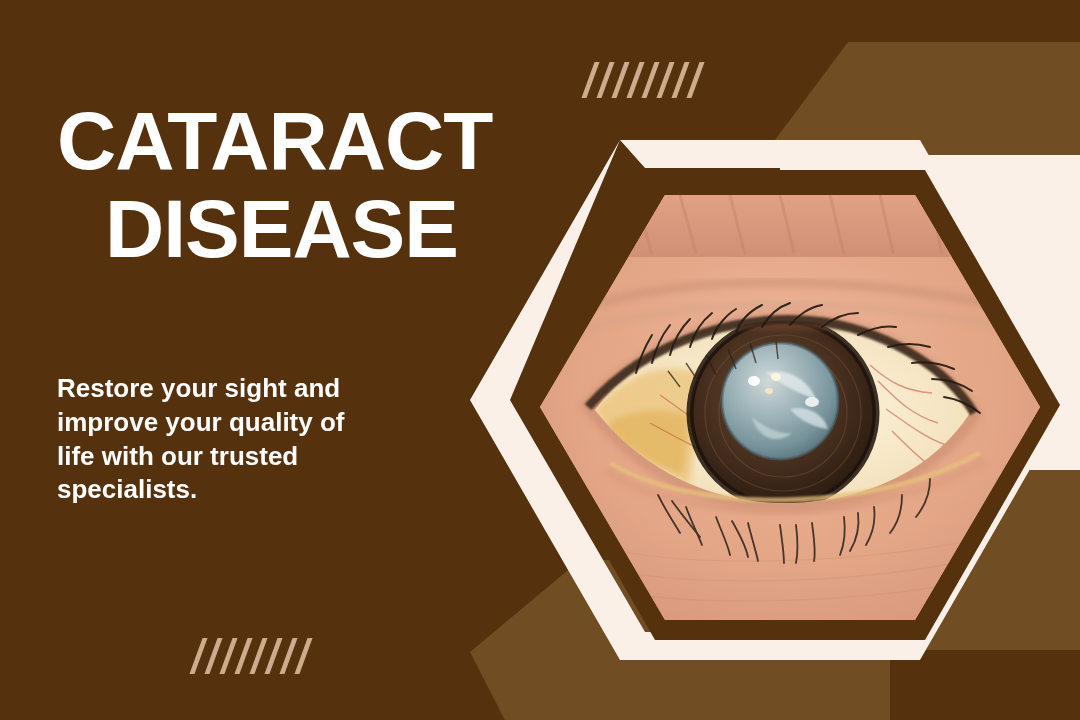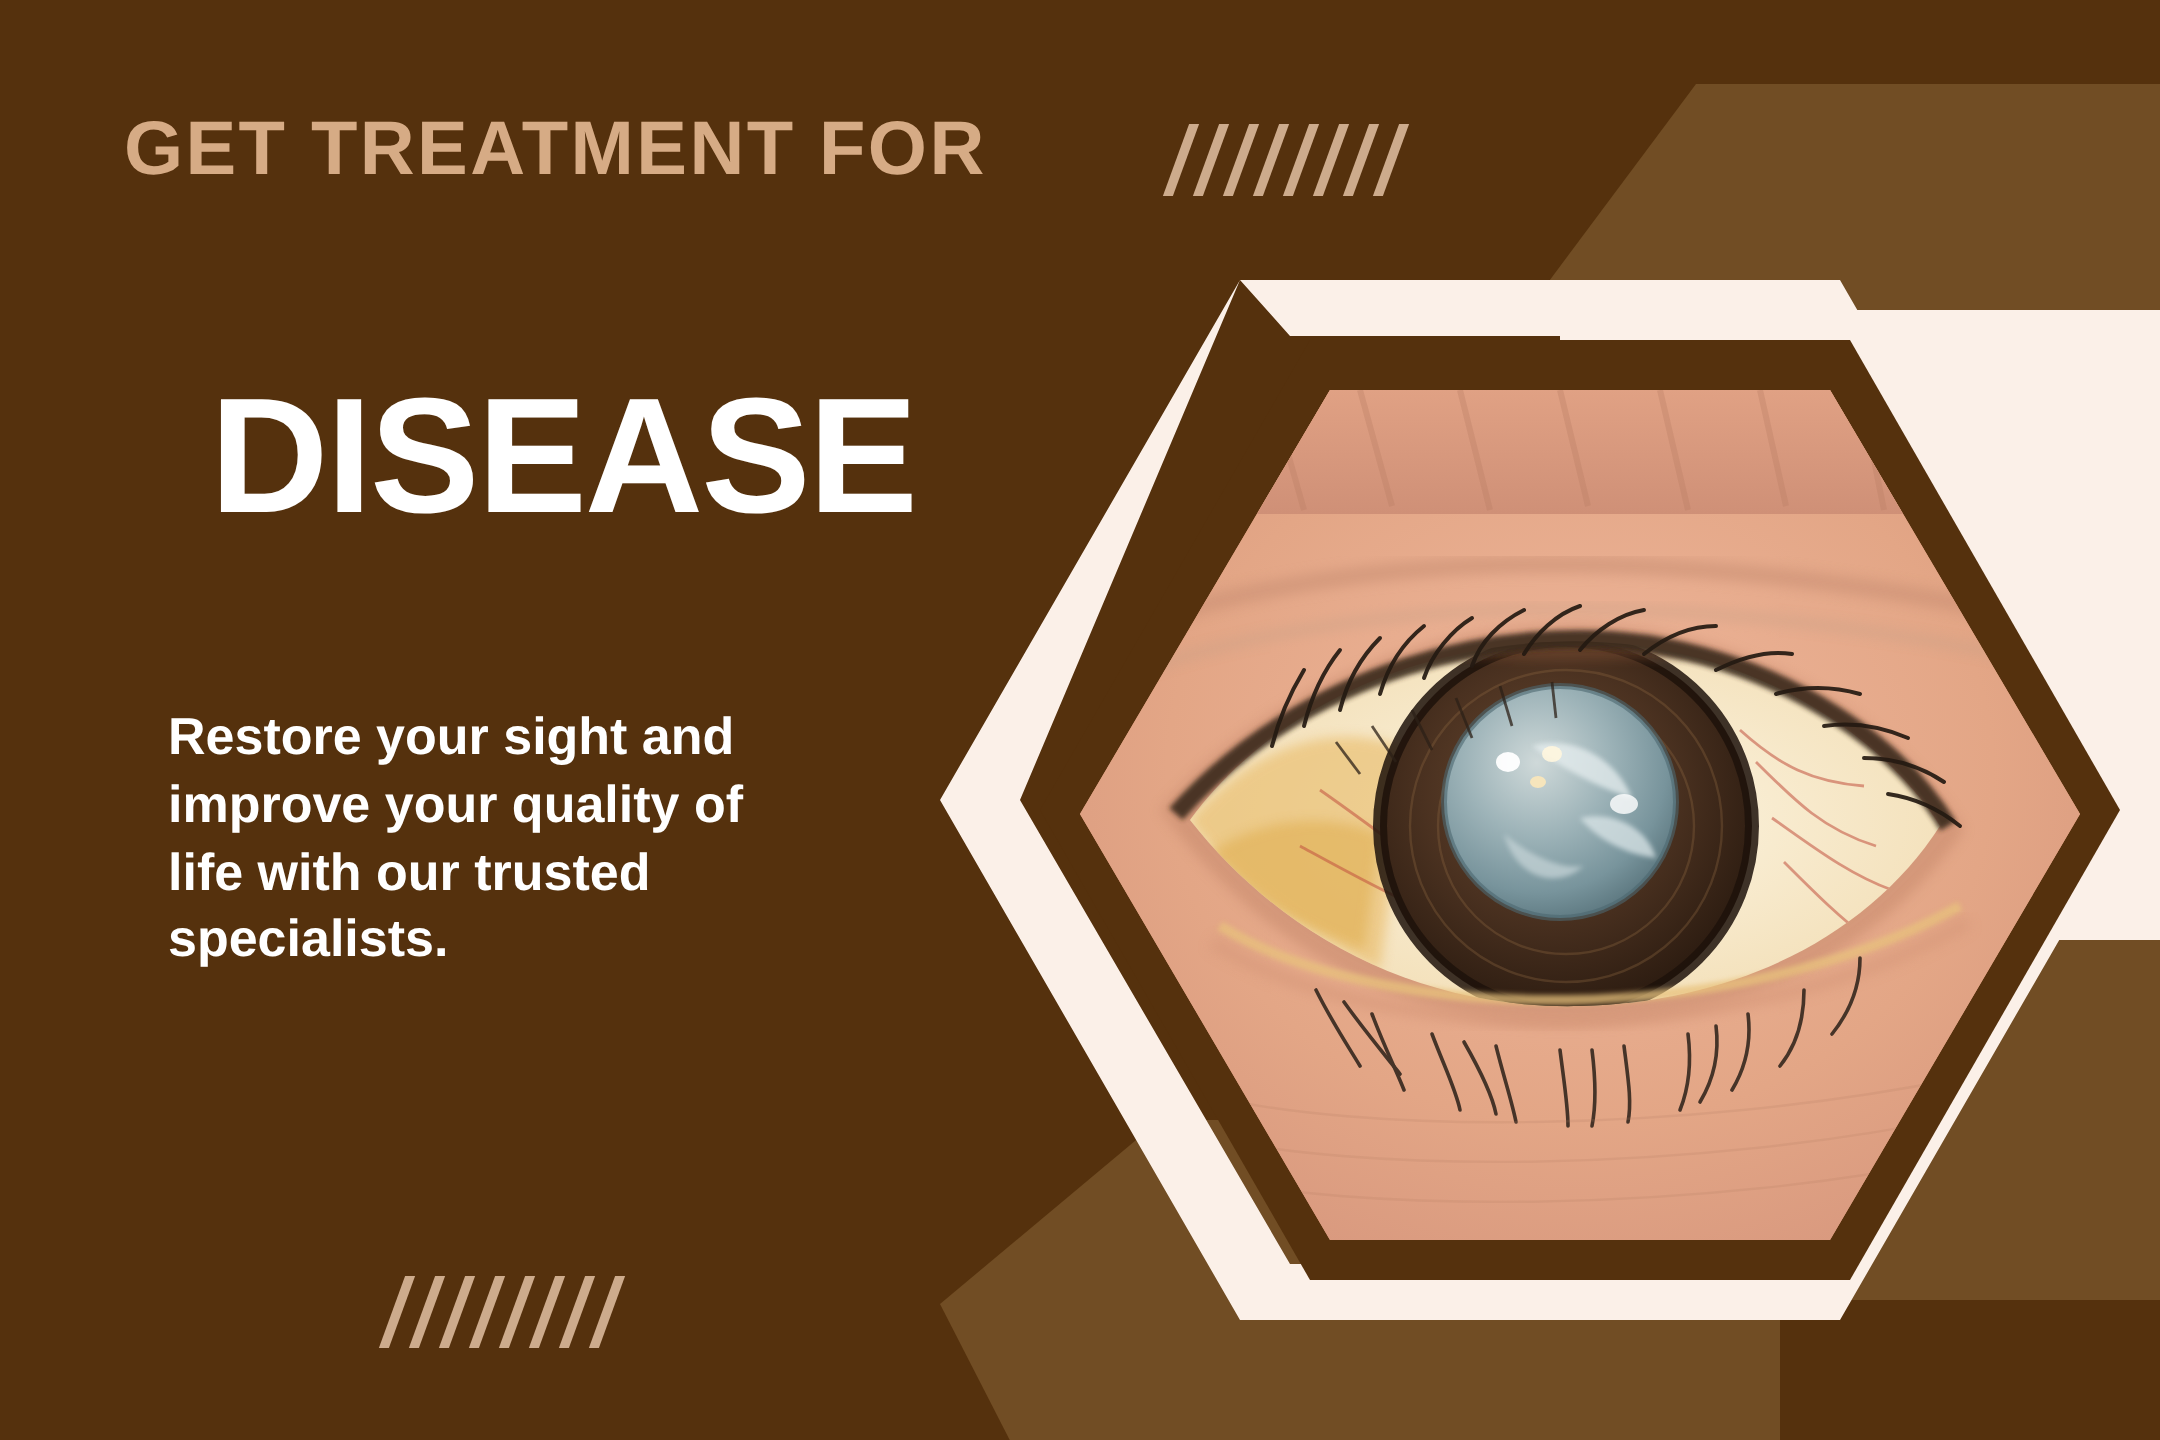--- a/index.html
+++ b/index.html
@@ -94,21 +94,21 @@
     color:#ffffff; line-height:1; white-space:nowrap;
   }
   .headline2{
     position:absolute; left:57px; top:188px;
     font-size:82px; font-weight:bold; letter-spacing:-1px;
     color:#ffffff; line-height:1; white-space:nowrap;margin-left:48px;
   }
 
   .subwrap{
     position:absolute; left:57px; top:352px;
-    display:flex; align-items:flex-start; gap:20px;
+    display:flex; align-items:flex-start; gap:20px;flex-direction:column;
   }
   .subbar{
     width:7px; background:#d9b189; border-radius:1px;
   }
   .subtext{
     font-size:26px; font-weight:bold; line-height:1.30;
     color:#ffffff;
   }
 
   .cta{
@@ -295,21 +295,21 @@
     <i></i>
       <i></i>
       <i></i>
       <i></i>
       <i></i>
       <i></i>
       <i></i>
       <i></i>
   </div>
 
-  <div class="eyebrow">GET TREATMENT FOR</div>
+  <div class="headline1">CATARACT</div>
   <div class="headline2">DISEASE</div>
 
   <div class="subwrap">
     <div class="subbar"></div>
     <div class="subtext" style="width: 320px;">Restore your sight and improve your quality of life with our trusted specialists.</div>
   </div>
 
 
 </div>
 

